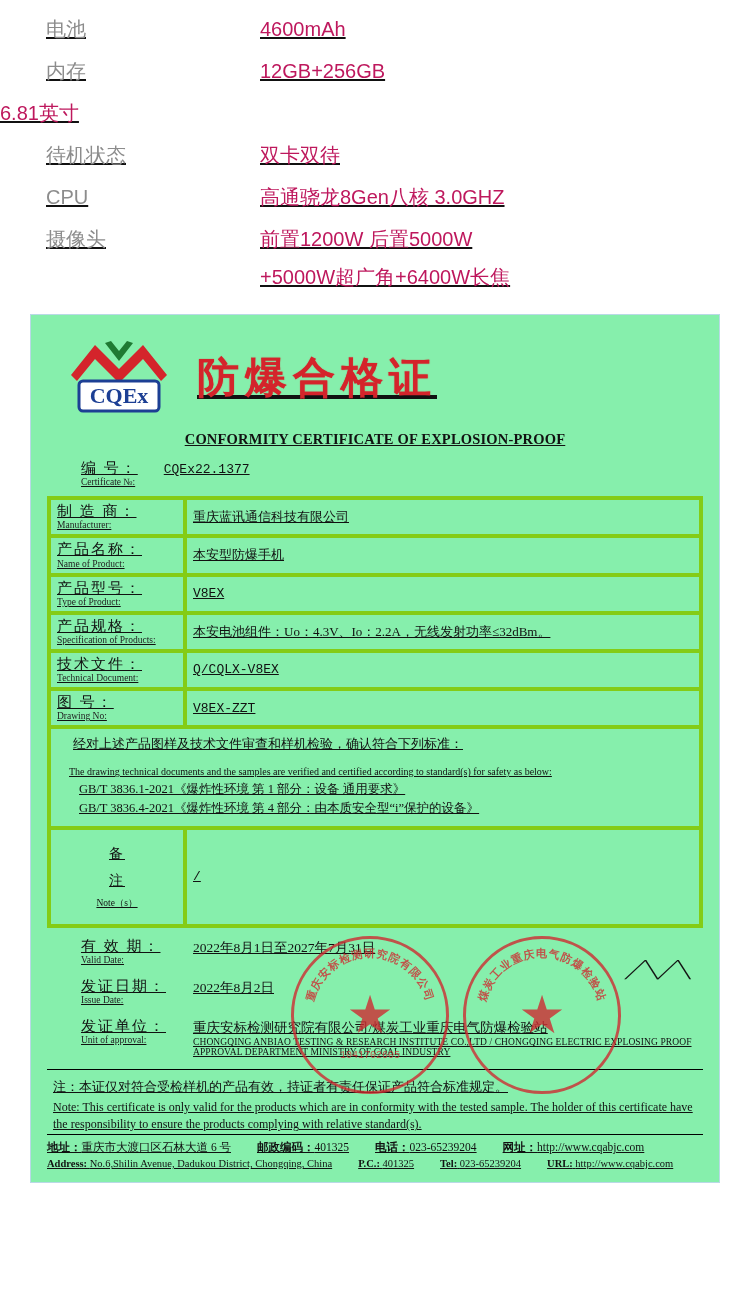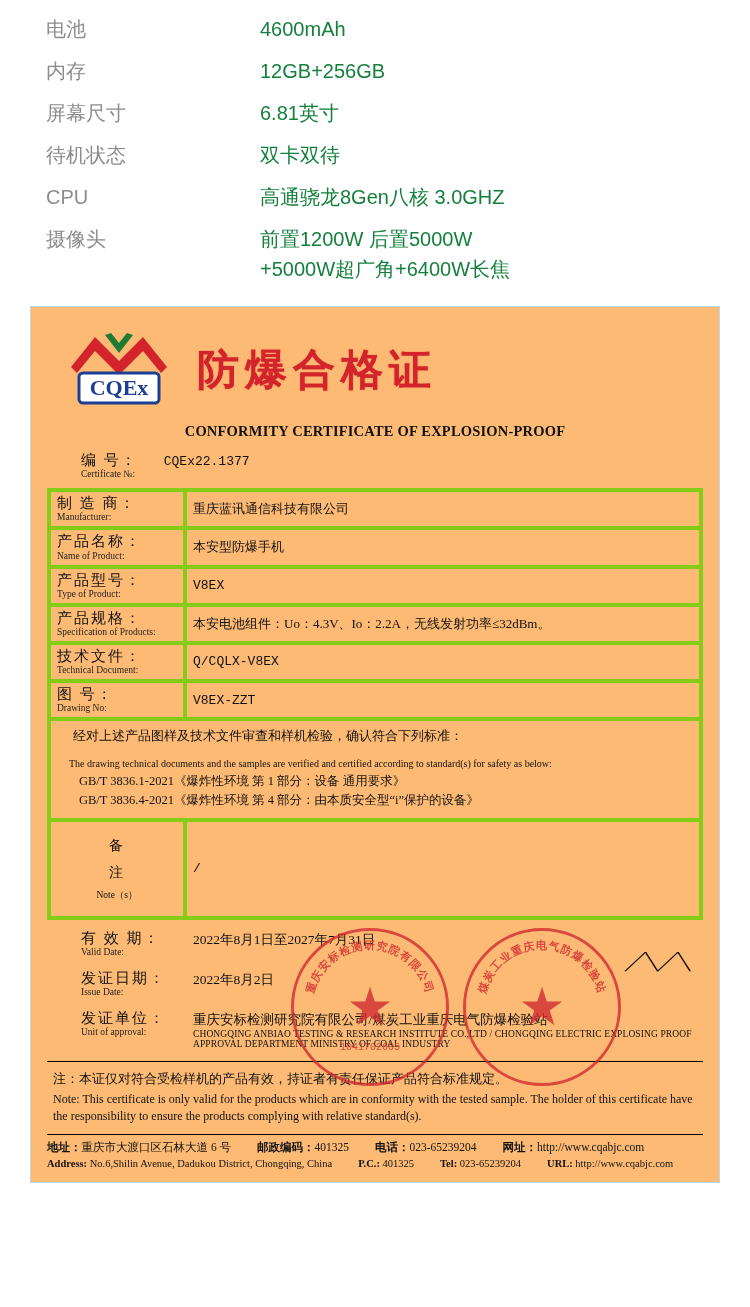--- a/index.html
+++ b/index.html
@@ -3,21 +3,21 @@
 <meta charset="utf-8">
 <style>
   html,body{margin:0;padding:0;}
   body{
     width:750px;
     background:#ffffff;
     font-family:"Liberation Sans","DejaVu Sans",sans-serif;
     color:#111;
     -webkit-font-smoothing:antialiased;
   }
-  .page{width:750px;position:relative;}
+  .page{width:750px;position:relative;text-decoration:underline;}
 
   
   .spec-table{
     width:750px;
     padding:8px 0 10px 0;
     box-sizing:border-box;
   }
   .spec-row{
     display:flex;
     align-items:flex-start;
@@ -26,33 +26,33 @@
   .spec-label{
     width:260px;
     padding-left:46px;
     box-sizing:border-box;
     color:#8c8c8c;
     font-size:20px;
     line-height:30px;
   }
   .spec-value{
     flex:1;
-    color:#15803d;
+    color:#be185d;
     font-size:20px;
     line-height:30px;
     padding-right:30px;
   }
-  .spec-value .cont{display:block;margin-top:0;}
+  .spec-value .cont{display:block;margin-top:8px;}
 
   
   .cert{
     width:690px;
     margin:6px auto 0 auto;
     border:1px solid #b9d9e6;
-    background:#fdba74;
+    background:#86efac;
     box-sizing:border-box;
     padding:14px 16px 10px 16px;
     position:relative;
     font-family:"Liberation Serif","DejaVu Serif",serif;
   }
   .cert-head{
     display:flex;
     align-items:center;
     justify-content:flex-start;
     padding:6px 0 2px 18px;
@@ -178,21 +178,21 @@
     letter-spacing:-2px;
   }
 
   .divider{border-top:1px solid #000;margin:4px 0 6px 0;}
 
   .notes{padding:2px 6px 0 6px;}
   .notes .n1{font-size:13px;margin-bottom:3px;}
   .notes .n2{font-size:12px;line-height:1.45;}
 
   .addr{
-    margin-top:8px;
+    margin-top:0;
     border-top:1px solid #000;
     padding-top:4px;
     font-size:11.5px;
     line-height:1.5;
   }
   .addr .r{display:flex;gap:26px;}
   .addr .r span{white-space:nowrap;}
   .addr .r2{font-size:10.5px;}
 </style>
 </head>
@@ -206,21 +206,20 @@
       <div class="spec-label">电池</div>
       <div class="spec-value">4600mAh</div>
     </div>
 
     <div class="spec-row">
       <div class="spec-label">内存</div>
       <div class="spec-value">12GB+256GB</div>
     </div>
 
     <div class="spec-row">
-      <div class="spec-label">屏幕尺寸</div>
       <div class="spec-value">6.81英寸</div>
     </div>
 
     <div class="spec-row">
       <div class="spec-label">待机状态</div>
       <div class="spec-value">双卡双待</div>
     </div>
 
     <div class="spec-row">
       <div class="spec-label">CPU</div>

